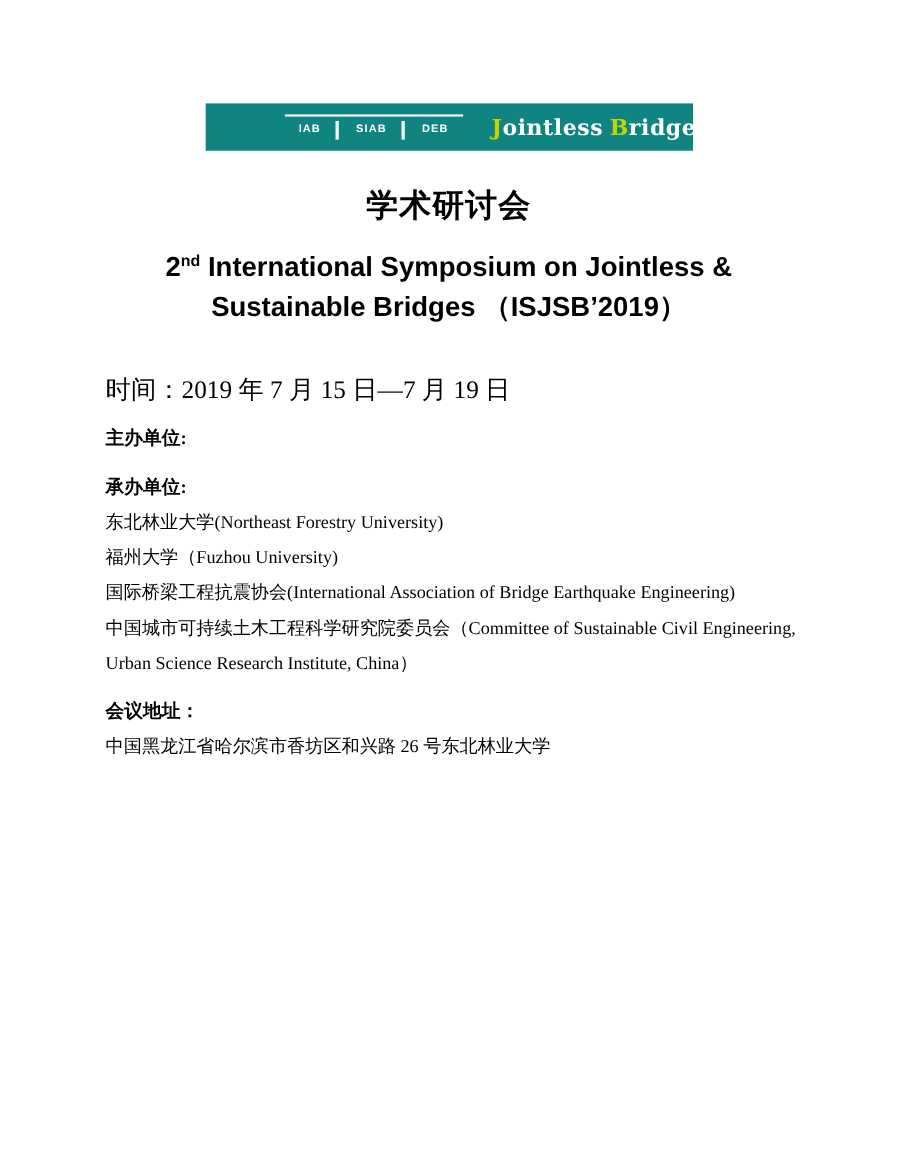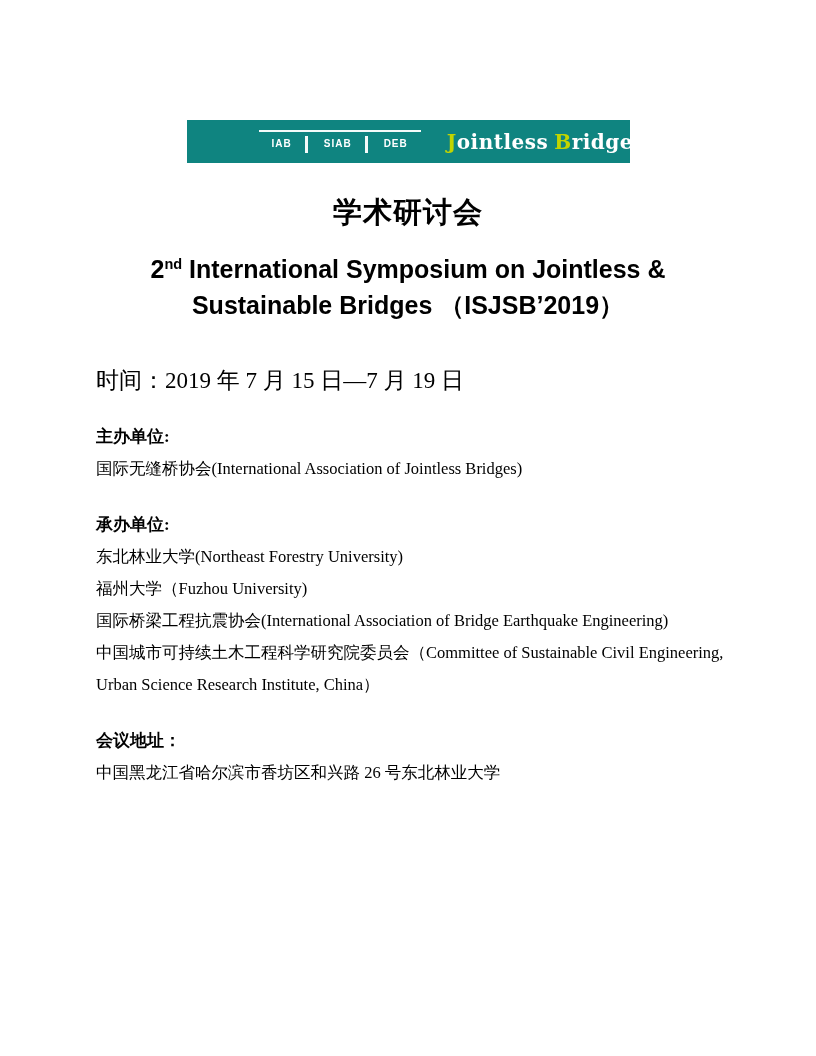--- a/index.html
+++ b/index.html
@@ -15,21 +15,21 @@
     background: #ffffff;
     overflow: hidden;
     font-family: "Liberation Serif", "DejaVu Serif", serif;
     color: #000000;
   }
 
   
   .banner {
     width: 443px;
     height: 43px;
-    margin: 120px auto 0 auto;
+    margin: 94px auto 0 auto;
     background: #0f8480;
     display: flex;
     align-items: center;
   }
   .banner-orgs {
     display: flex;
     margin-left: 72px;
     border-top: 2px solid #f4faf9;
     padding-top: 4px;
     align-items: flex-start;
@@ -89,21 +89,21 @@
   }
   .line {
     line-height: 32px;
     white-space: nowrap;
   }
   .bold-line {
     font-weight: normal;
     font-size: 23px;
   }
   .section {
-    margin-top: 24px;
+    margin-top: 12px;
   }
   .section-heading {
     font-weight: bold;
     font-size: 17px;
     line-height: 32px;
   }
 </style>
 </head>
 <body>
 
@@ -130,21 +130,20 @@
   </div>
 
   <div class="content">
 
     <div class="line bold-line">
       <span>时间：</span><span>2019 年 7 月 15 日—7 月 19 日</span>
     </div>
 
     <div class="section">
       <div class="section-heading">主办单位:</div>
-      <div class="line">国际无缝桥协会(International Association of Jointless Bridges)</div>
     </div>
 
     <div class="section">
       <div class="section-heading">承办单位:</div>
       <div class="line">东北林业大学(Northeast Forestry University)</div>
       <div class="line">福州大学（Fuzhou University)</div>
       <div class="line">国际桥梁工程抗震协会(International Association of Bridge Earthquake Engineering)</div>
       <div class="line">中国城市可持续土木工程科学研究院委员会（Committee of Sustainable Civil Engineering,</div>
       <div class="line">Urban Science Research Institute, China）</div>
     </div>

